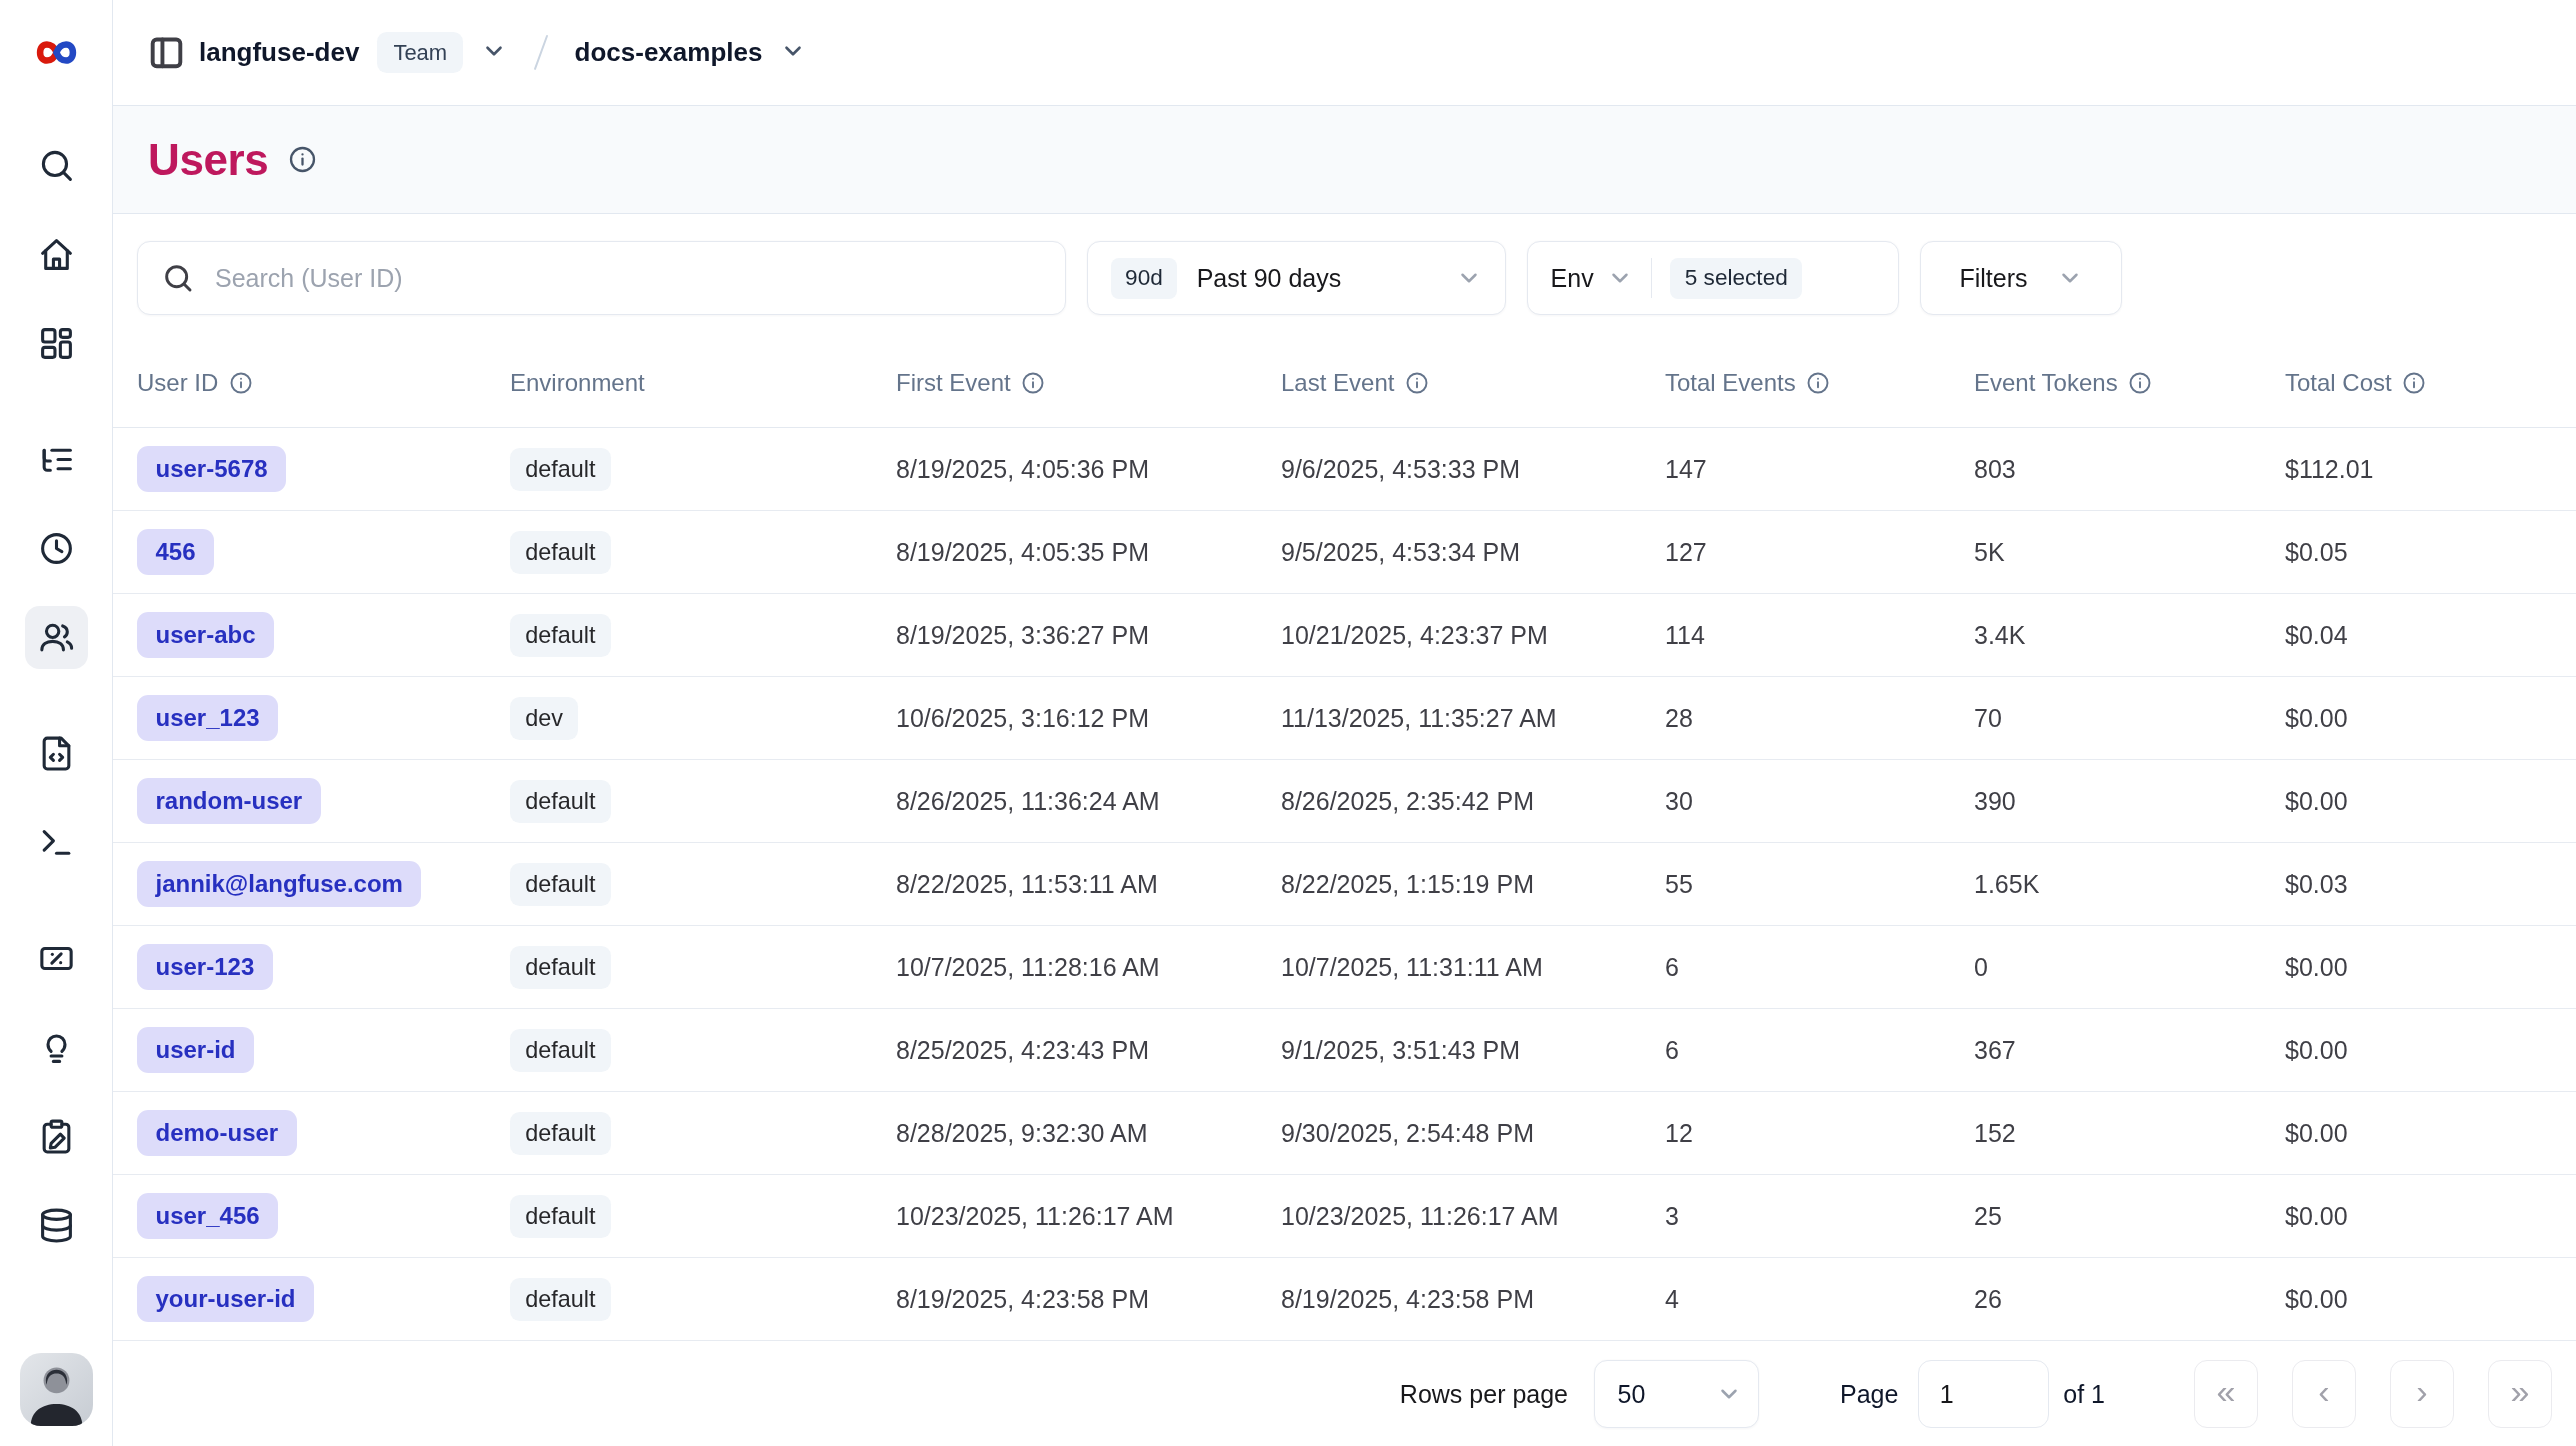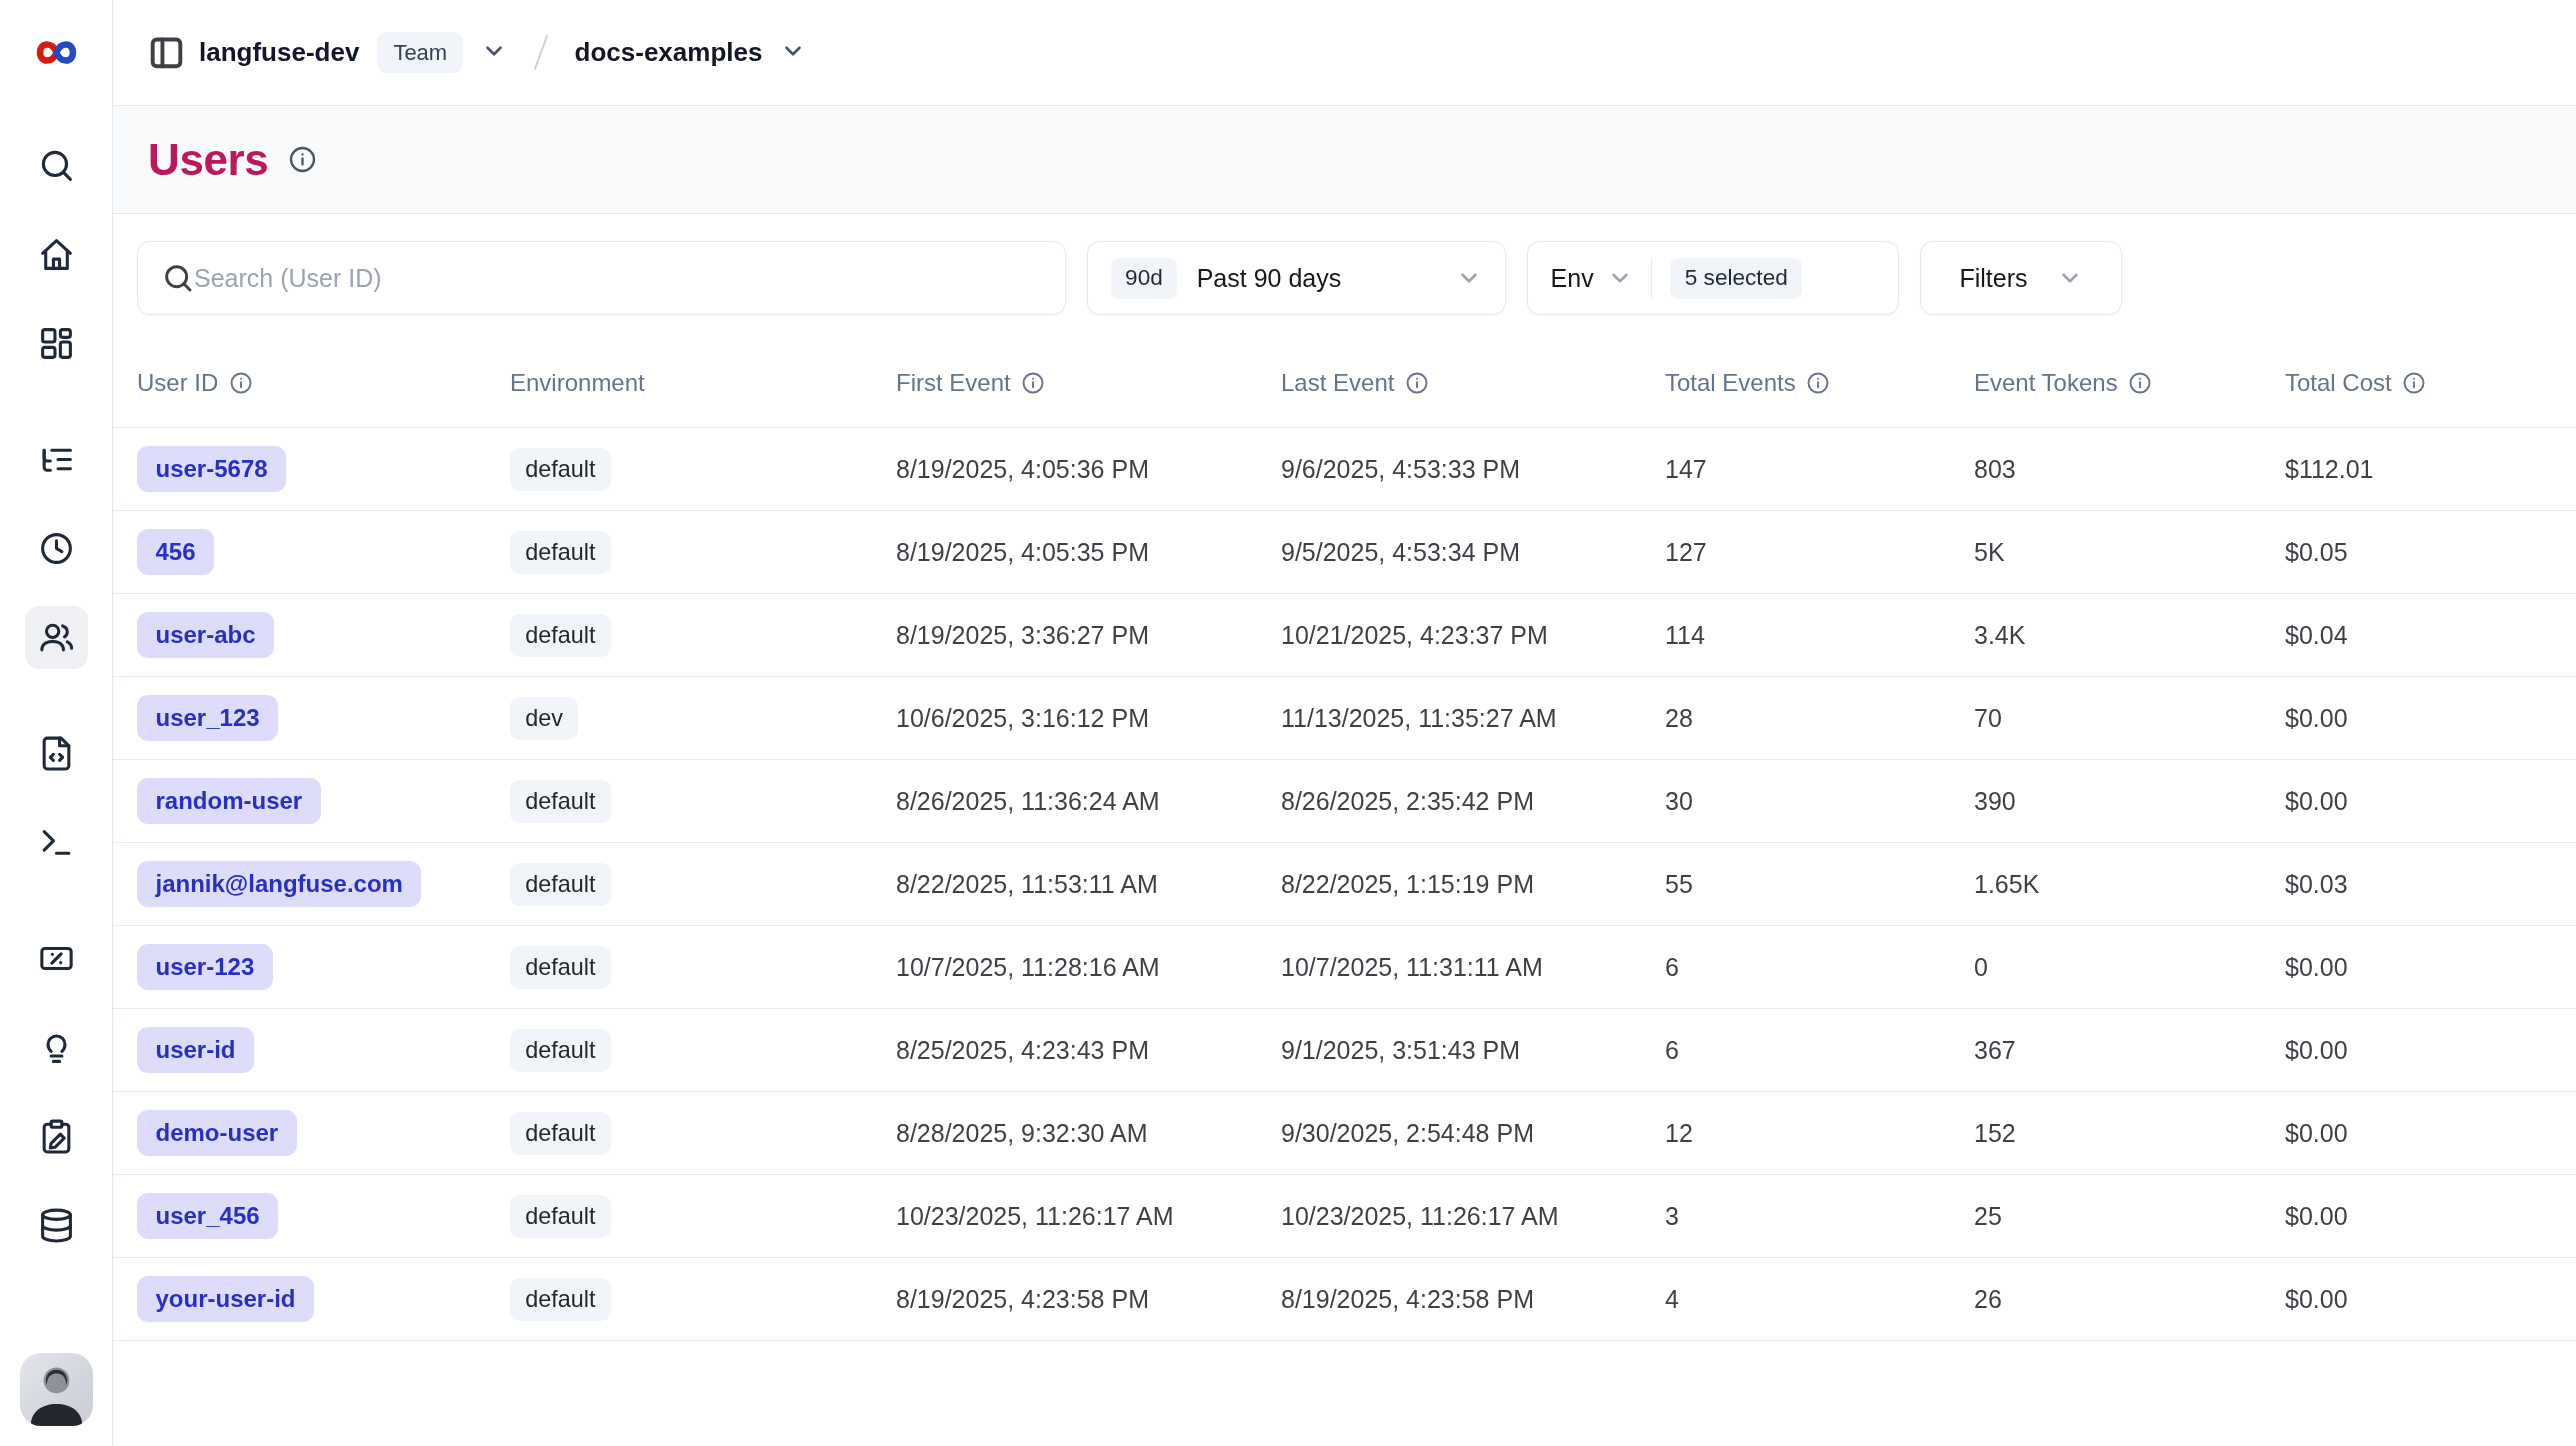--- a/index.html
+++ b/index.html
@@ -43,21 +43,21 @@
   .title-band { height: 109px; background: #f8fafc; border-top: 0.8px solid #e2e8f0;
     border-bottom: 0.8px solid #e2e8f0; display: flex; align-items: center;
     padding-left: 35px; gap: 19.4px; flex-shrink: 0; }
   .page-title { font-size: 44px; font-weight: 700; color: #be185d; letter-spacing: -0.4px; }
   .info-icon svg { width: 29px; height: 29px; stroke: #475569; stroke-width: 1.9;
     fill: none; stroke-linecap: round; display: block; }
 
   
   .filters-row { display: flex; align-items: center; margin: 27.4px 24px 0 24px; gap: 21px; flex-shrink: 0; }
   .search-box { width: 929px; height: 74px; border: 1.6px solid #e5e9f0; border-radius: 13px;
-    display: flex; align-items: center; padding: 0 24px; background: #fff;
+    display: flex; align-items: center; padding: 0 24px; gap: 21px; background: #fff;
     box-shadow: 0 0.8px 2.4px rgba(15,23,42,0.04); }
   .search-box svg { width: 32px; height: 32px; stroke: #3f3f46; stroke-width: 2.2;
     fill: none; stroke-linecap: round; flex-shrink: 0; }
   .search-box input { border: none; outline: none; flex: 1; font-size: 25px;
     color: #18181b; background: transparent; font-family: inherit; }
   .search-box input::placeholder { color: #9ca3af; }
   .fbtn { height: 74px; border: 1.6px solid #e5e9f0; border-radius: 13px; background: #fff;
     display: flex; align-items: center; font-size: 25px; color: #18181b; cursor: pointer;
     font-family: inherit; box-shadow: 0 0.8px 2.4px rgba(15,23,42,0.04); }
   .badge-sm { background: #f1f5f9; border-radius: 8px; padding: 7.3px 14.5px;
@@ -521,16 +521,36 @@
         </div>
         <div class="td">8/19/2025, 4:23:58 PM</div>
         <div class="td">8/19/2025, 4:23:58 PM</div>
         <div class="td">4</div>
         <div class="td">26</div>
         <div class="td">$0.00</div>
       </div>
     </div>
     </div>
 
+    <footer class="pagination">
+      <span class="pg-label">Rows per page</span>
+      <div class="pg-select">
+        <span>50</span>
+        <span class="chev">
+          <svg viewBox="0 0 24 24">
+              <path d="m6 9 6 6 6-6"></path>
+            </svg>
+        </span>
+      </div>
+      <span class="pg-page-label">Page</span>
+      <input class="pg-input" type="text" value="1" style="">
+      <span class="pg-of">of 1</span>
+      <div class="pg-nav">
+        <button class="pg-btn">«</button>
+        <button class="pg-btn">‹</button>
+        <button class="pg-btn">›</button>
+        <button class="pg-btn">»</button>
+      </div>
+    </footer>
 
   </main>
 </div>
 
 
 </body></html>

